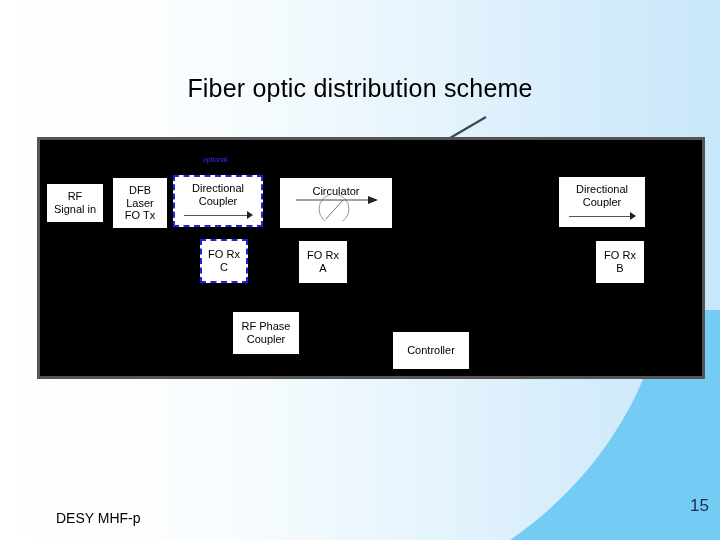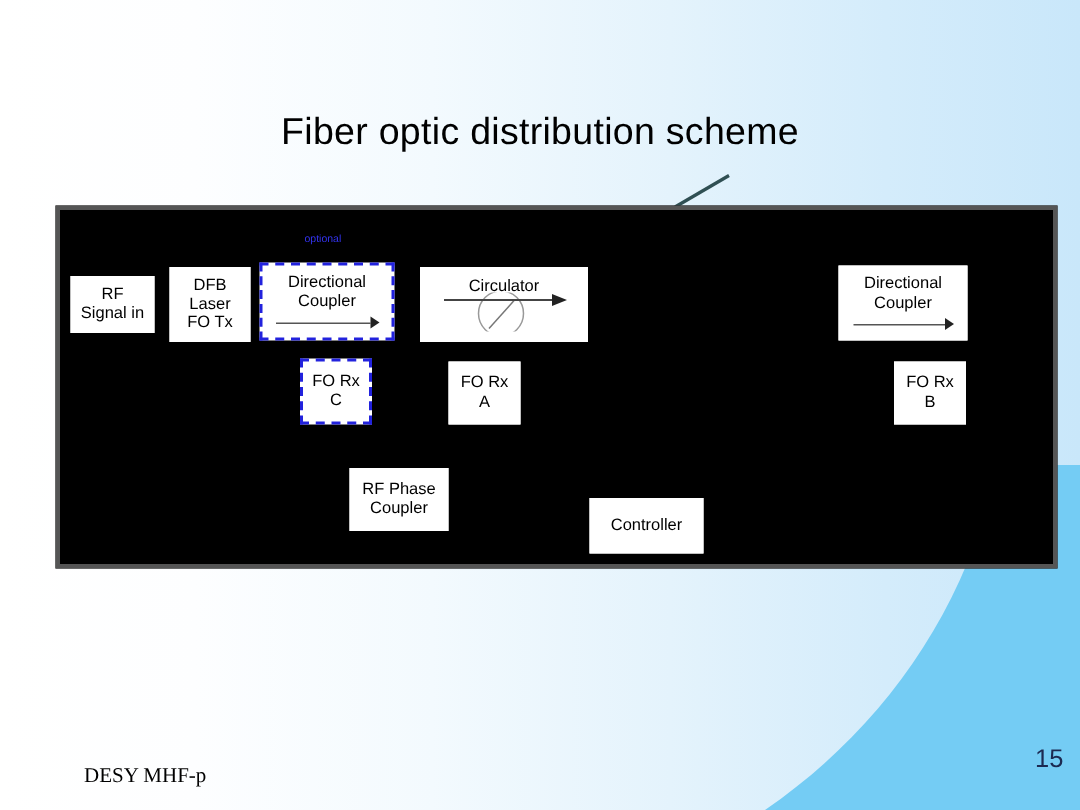--- a/index.html
+++ b/index.html
@@ -126,21 +126,21 @@
     width: 100%;
     height: 26px;
     margin-top: -2px;
   }
 
   
   #footer-text {
     position: absolute;
     left: 56px;
     top: 510px;
-    font-family: Liberation Serif, serif;
+    font-family: Liberation Sans, sans-serif;
     font-size: 14px;
     color: #000000;
   }
   #page-number {
     position: absolute;
     left: 690px;
     top: 496px;
     font-family: "Liberation Sans", sans-serif;
     font-size: 17px;
     color: #1c2a52;

